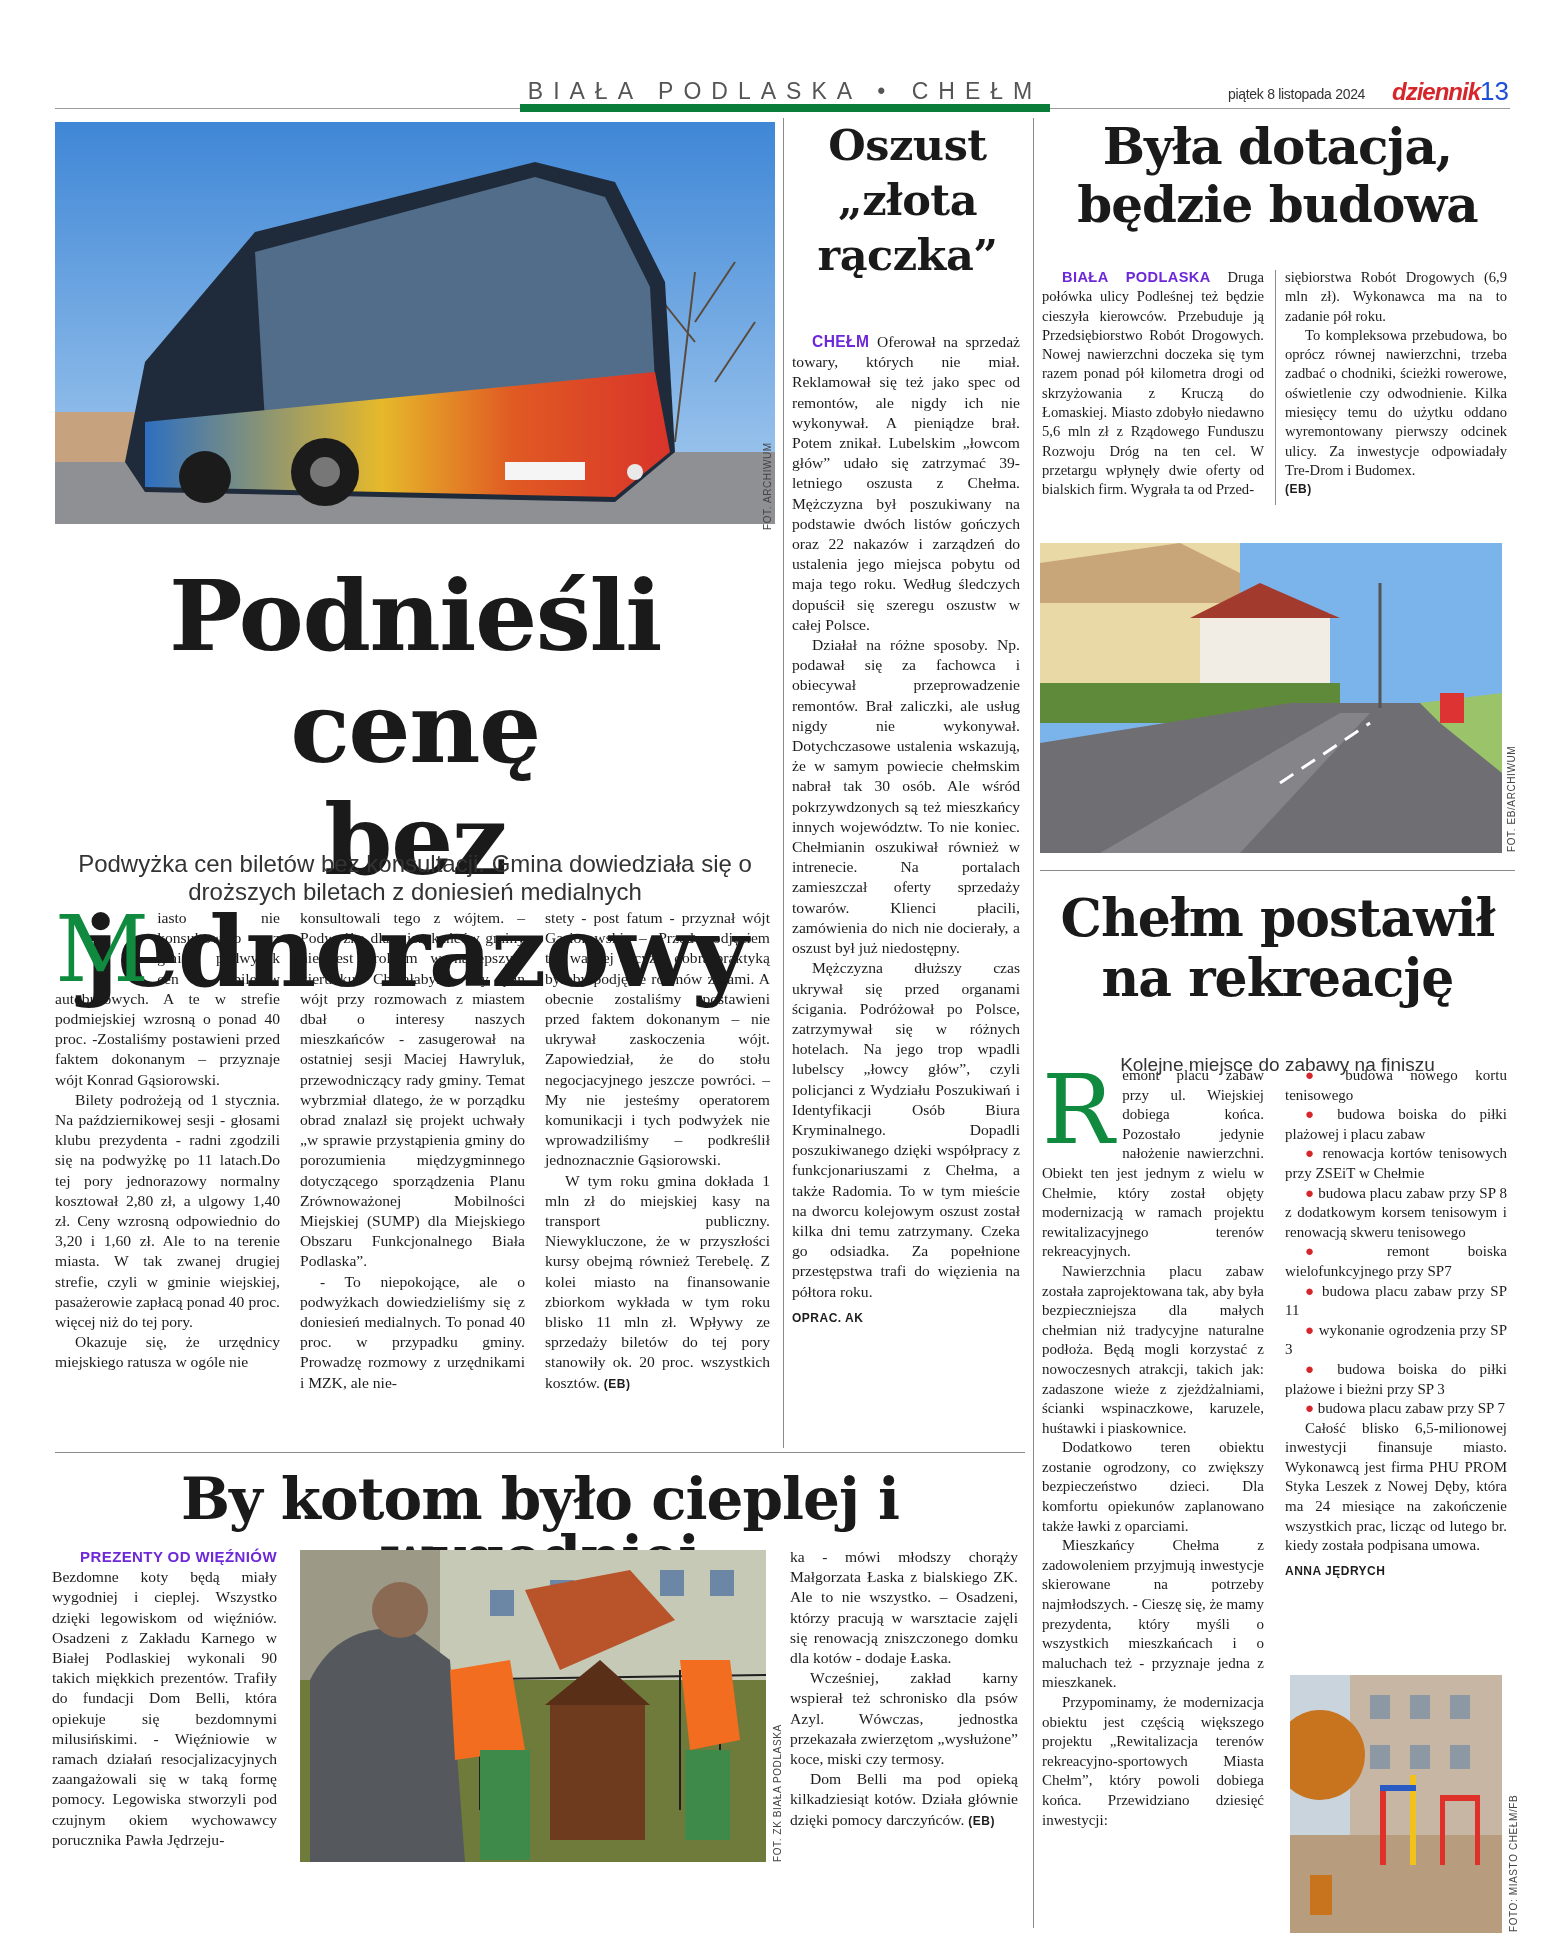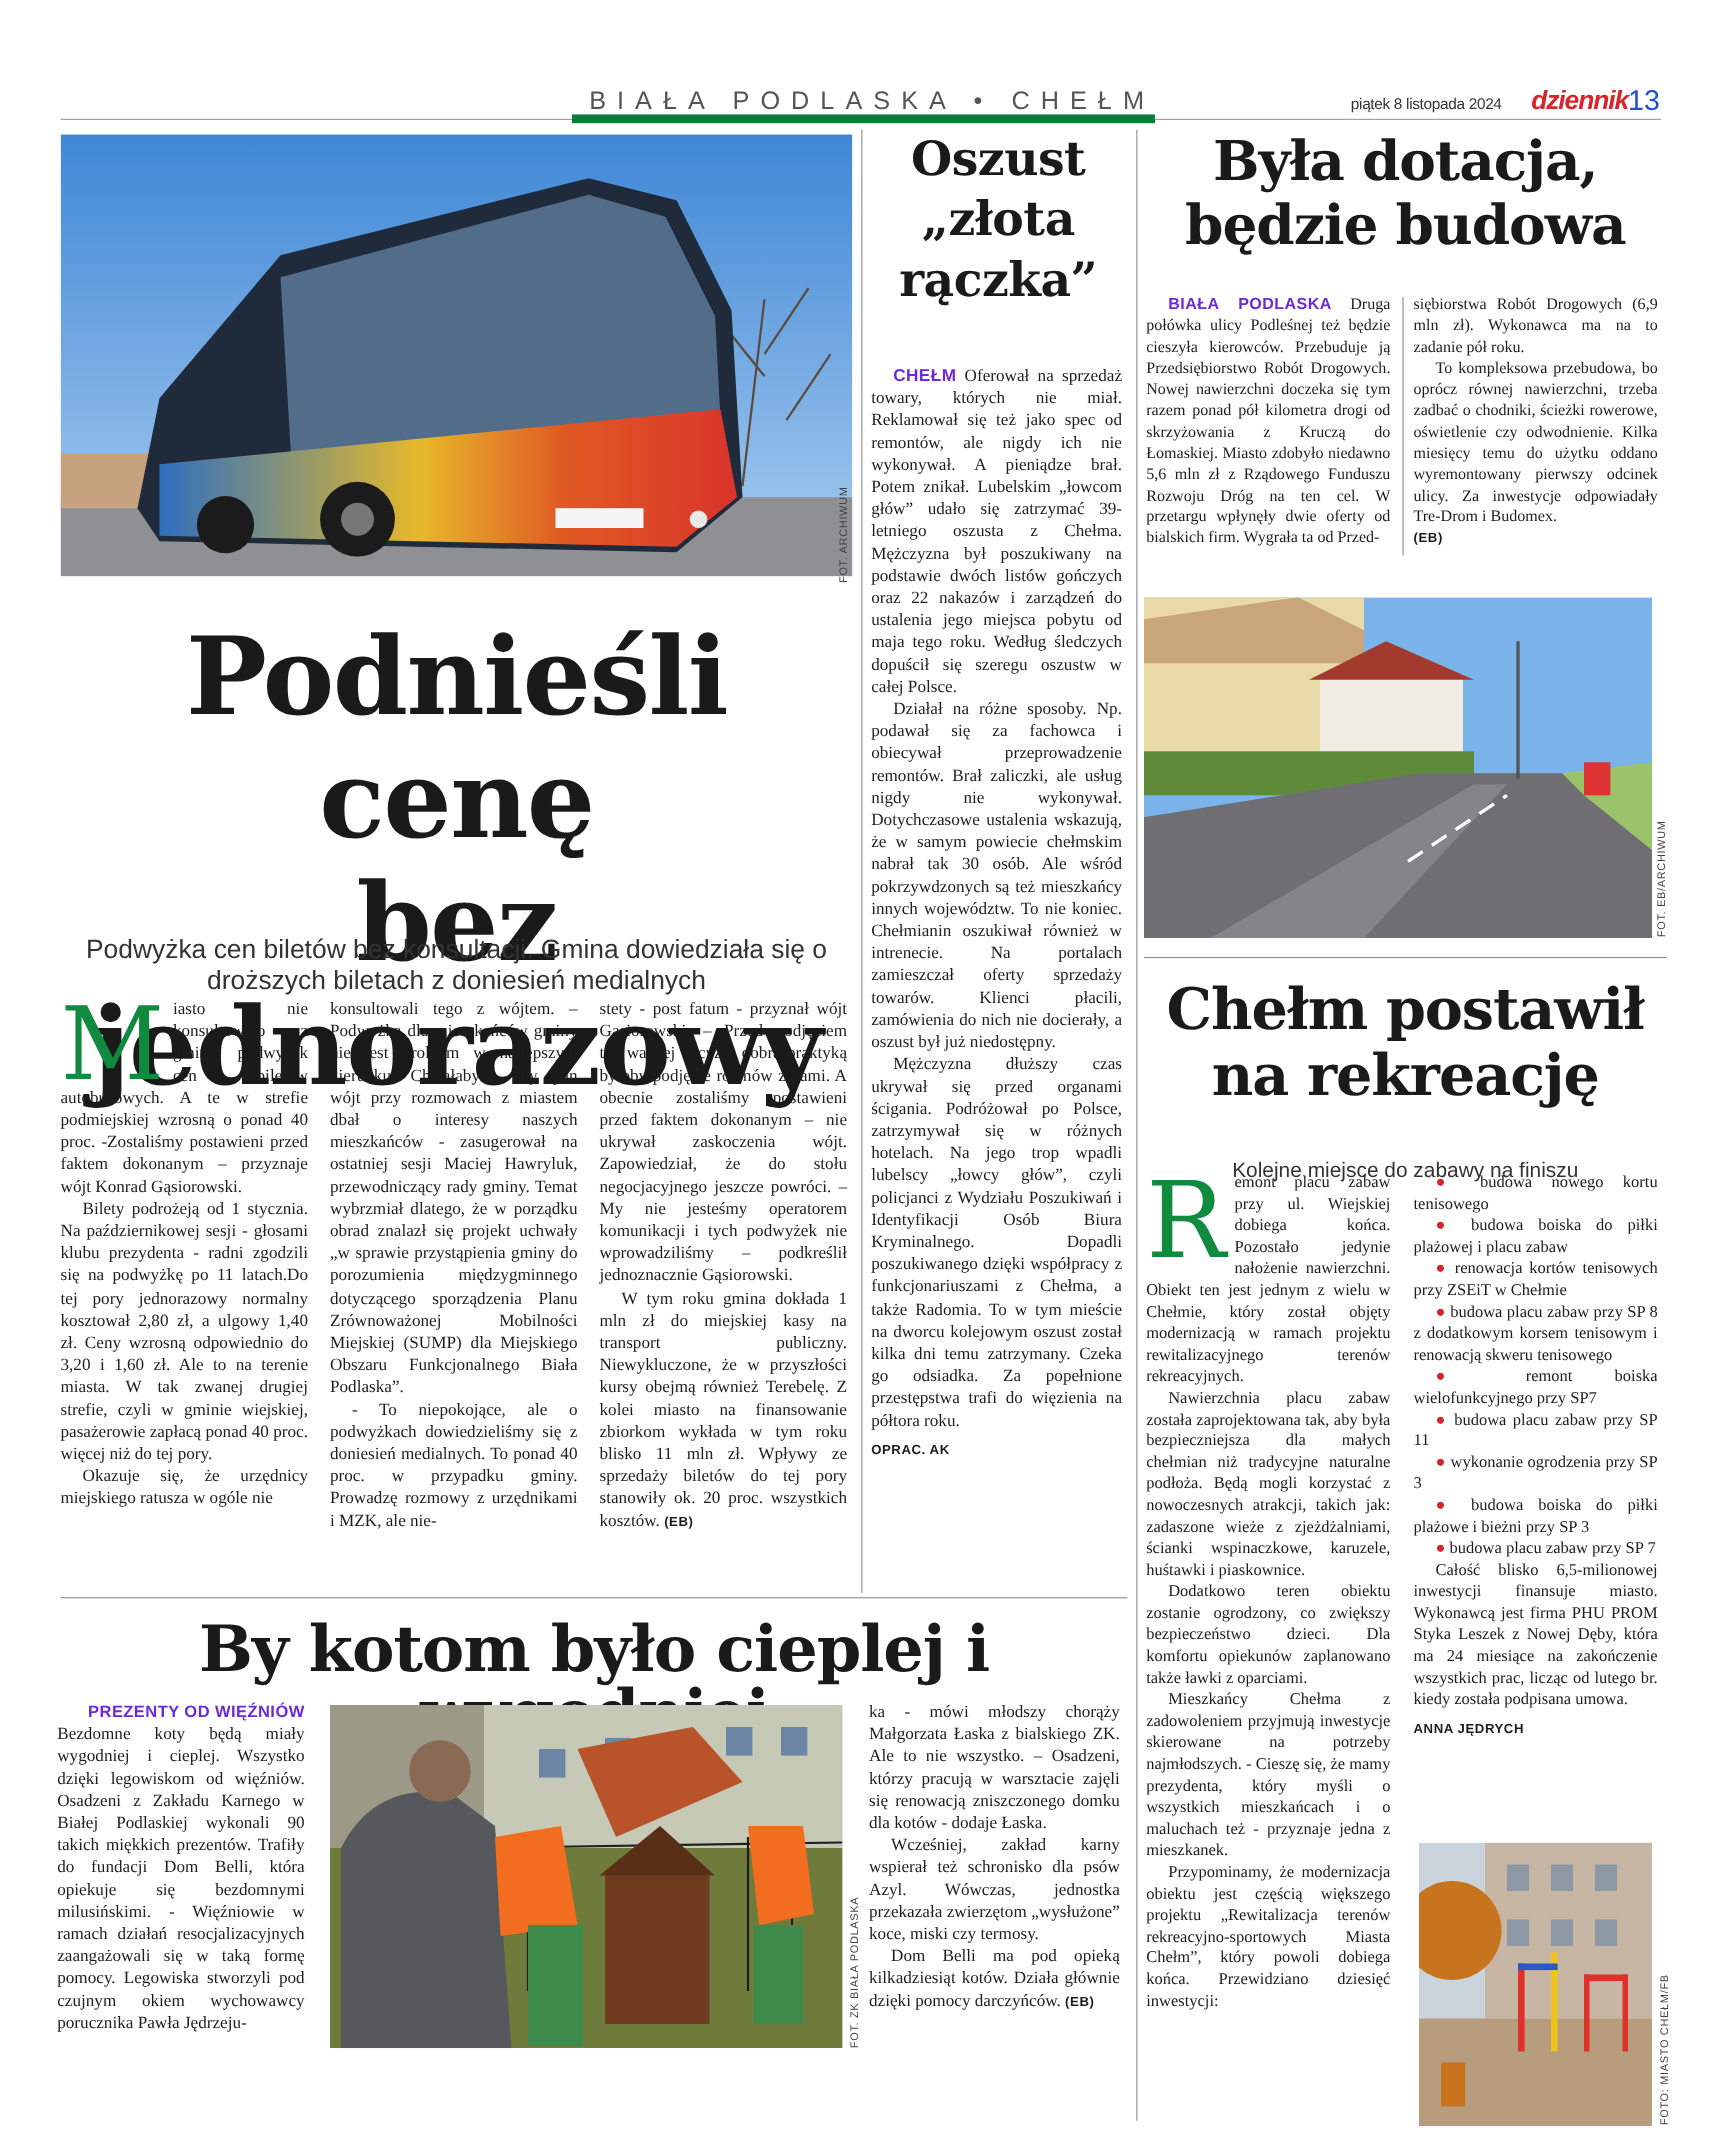--- a/index.html
+++ b/index.html
@@ -2,21 +2,21 @@
 <html><head>
 <meta charset="utf-8">
 <style>
   * { box-sizing: border-box; margin: 0; padding: 0; }
   html, body { width: 1558px; height: 1947px; background: #ffffff; overflow: hidden; }
   body { position: relative; font-family: "DejaVu Serif", "Liberation Serif", serif; color: #1a1a1a; }
 
   .abs { position: absolute; }
 
   
-  .section-title { left: 520px; top: 78px; width: 530px; text-align: right; font-family: "Liberation Sans", sans-serif; font-size: 23px; letter-spacing: 10px; color: #555; font-weight: 300; }
+  .section-title { left: 520px; top: 78px; width: 530px; text-align: center; font-family: "Liberation Sans", sans-serif; font-size: 23px; letter-spacing: 10px; color: #555; font-weight: 300; }
   .section-bar { left: 520px; top: 104px; width: 530px; height: 8px; background: #0b7d3a; }
   .header-rule { left: 55px; top: 108px; width: 1455px; height: 1px; background: #9a9a9a; }
   .header-date { left: 1228px; top: 86px; font-family: "Liberation Sans", sans-serif; font-size: 14px; color: #333; letter-spacing: -0.3px; }
   .header-logo { left: 1392px; top: 78px; font-family: "Liberation Sans", sans-serif; font-size: 24px; font-weight: 900; color: #d6262b; font-style: italic; letter-spacing: -1px; }
   .header-page { left: 1480px; top: 76px; font-family: "Liberation Sans", sans-serif; font-size: 26px; color: #1d4ed8; font-weight: 300; }
 
   .vrule { width: 1px; background: #8a8a8a; }
   .hrule { height: 1px; background: #8a8a8a; }
 
   

